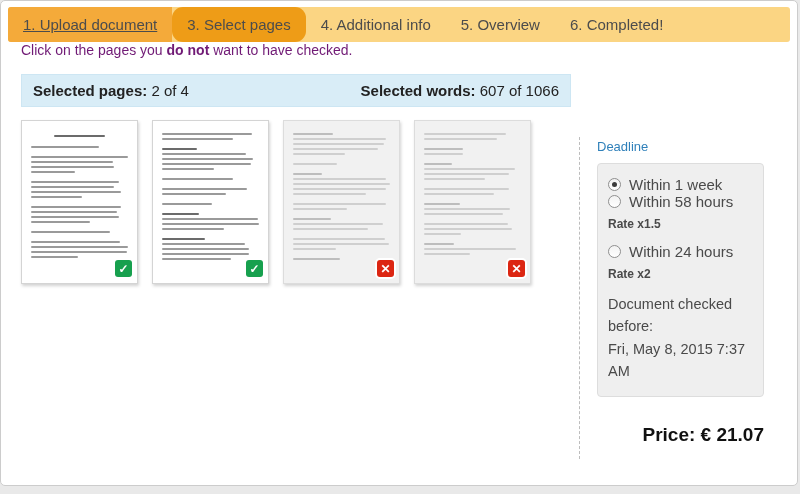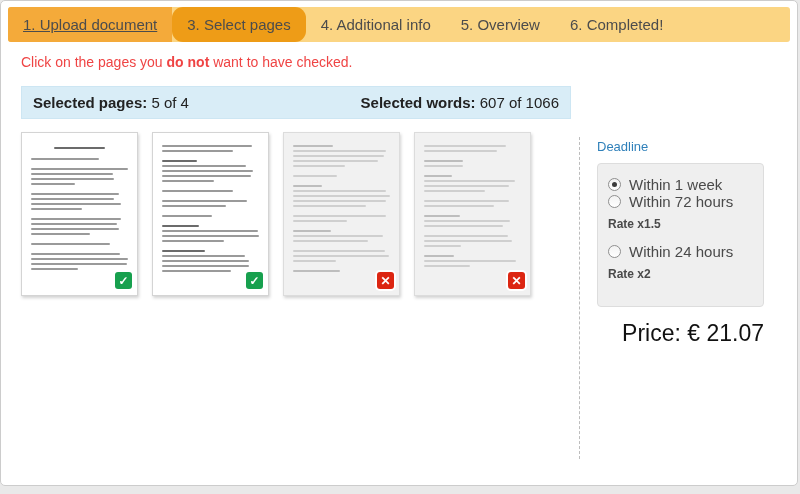--- a/index.html
+++ b/index.html
@@ -37,21 +37,21 @@
   .tab.active { background: #ee9c17; border-radius: 11px; }
   .tab.future { background: transparent; }
   .tab.underline { text-decoration: underline; }
   
   .main { position: absolute; left: 20px; top: 41px; width: 550px; }
   h1.title {
     margin-top: 29px;
     font-size: 23px; font-weight: 400;
     color: #2f80ba;
   }
-  .instruction { margin-top: 12px; font-size: 14px; color: #ef4444; }
+  .instruction { margin-top: 0; font-size: 14px; color: #701a75; }
   .instruction b { font-weight: 700; }
   .statsbar {
     margin-top: 16px;
     background: #d9edf7;
     border: 1px solid #cde6f3;
     padding: 7px 11px;
     display: flex; justify-content: space-between;
     font-size: 15px; color: #222;
   }
   .statsbar .lbl { font-weight: 700; }
@@ -103,40 +103,40 @@
     background: linear-gradient(#f2f2f2, #ffffff);
     position: relative;
   }
   .radio.checked::after {
     content: ""; position: absolute; left: 3px; top: 3px;
     width: 5px; height: 5px; border-radius: 50%;
     background: #3c3c3c;
   }
   .rate { font-size: 12px; font-weight: 700; color: #4a4a4a; margin: 7px 0 12px 0; }
   .checked-before { margin-top: 4px; font-size: 14.5px; color: #4a4a4a; line-height: 1.55; }
-  .price { margin-top: 13px; text-align: right; font-size: 23px; font-weight: 400; color: #111; }
+  .price { margin-top: 27px; text-align: right; font-size: 19px; font-weight: 700; color: #111; }
 </style>
 </head>
 <body>
 
 <div class="page">
 
   <div class="tabbar">
       <div class="tab done underline">1. Upload document</div>
       <div class="tab active">3. Select pages</div>
       <div class="tab future">4. Additional info</div>
       <div class="tab future">5. Overview</div>
       <div class="tab future">6. Completed!</div>
     </div>
 
   <div class="main">
     <p class="instruction"><span>Click on the pages you </span><b>do not</b><span> want to have checked.</span></p>
 
     <div class="statsbar">
-      <div><span class="lbl">Selected pages:</span><span> 5 of 4</span></div>
+      <div><span class="lbl">Selected pages:</span><span> 2 of 4</span></div>
       <div><span class="lbl">Selected words:</span><span> 607 of 1066</span></div>
     </div>
 
     <div class="pages">
         <div class="thumb">
           <div class="sheet">
             <div class="tline" style="background: rgb(107, 107, 107); width: 52%; margin: 2px auto 9px;"></div>
             <div class="tline" style="background: rgb(154, 154, 154); width: 69.6535%;"></div>
             <div style="height: 5px;"></div>
             <div class="tline" style="background: rgb(154, 154, 154); width: 99.5288%;"></div>
@@ -267,27 +267,31 @@
   <div class="sidebar">
     <h2 class="deadline-title">Deadline</h2>
     <div class="dbox">
       <div>
           <div class="opt">
             <span class="radio checked"></span>
             <span class="opt-label">Within 1 week</span>
           </div>
           <div class="opt">
             <span class="radio"></span>
-            <span class="opt-label">Within 72 hours</span>
+            <span class="opt-label">Within 58 hours</span>
           </div>
           <div class="rate">Rate x1.5</div>
           <div class="opt">
             <span class="radio"></span>
             <span class="opt-label">Within 24 hours</span>
           </div>
           <div class="rate">Rate x2</div>
         </div>
+      <div class="checked-before">
+        <div>Document checked before:</div>
+        <div>Fri, May 8, 2015 7:37 AM</div>
+      </div>
     </div>
     <div class="price"><span>Price:</span><span> € 21.07</span></div>
 
   </div>
 
 </div>
 
 </body></html>

